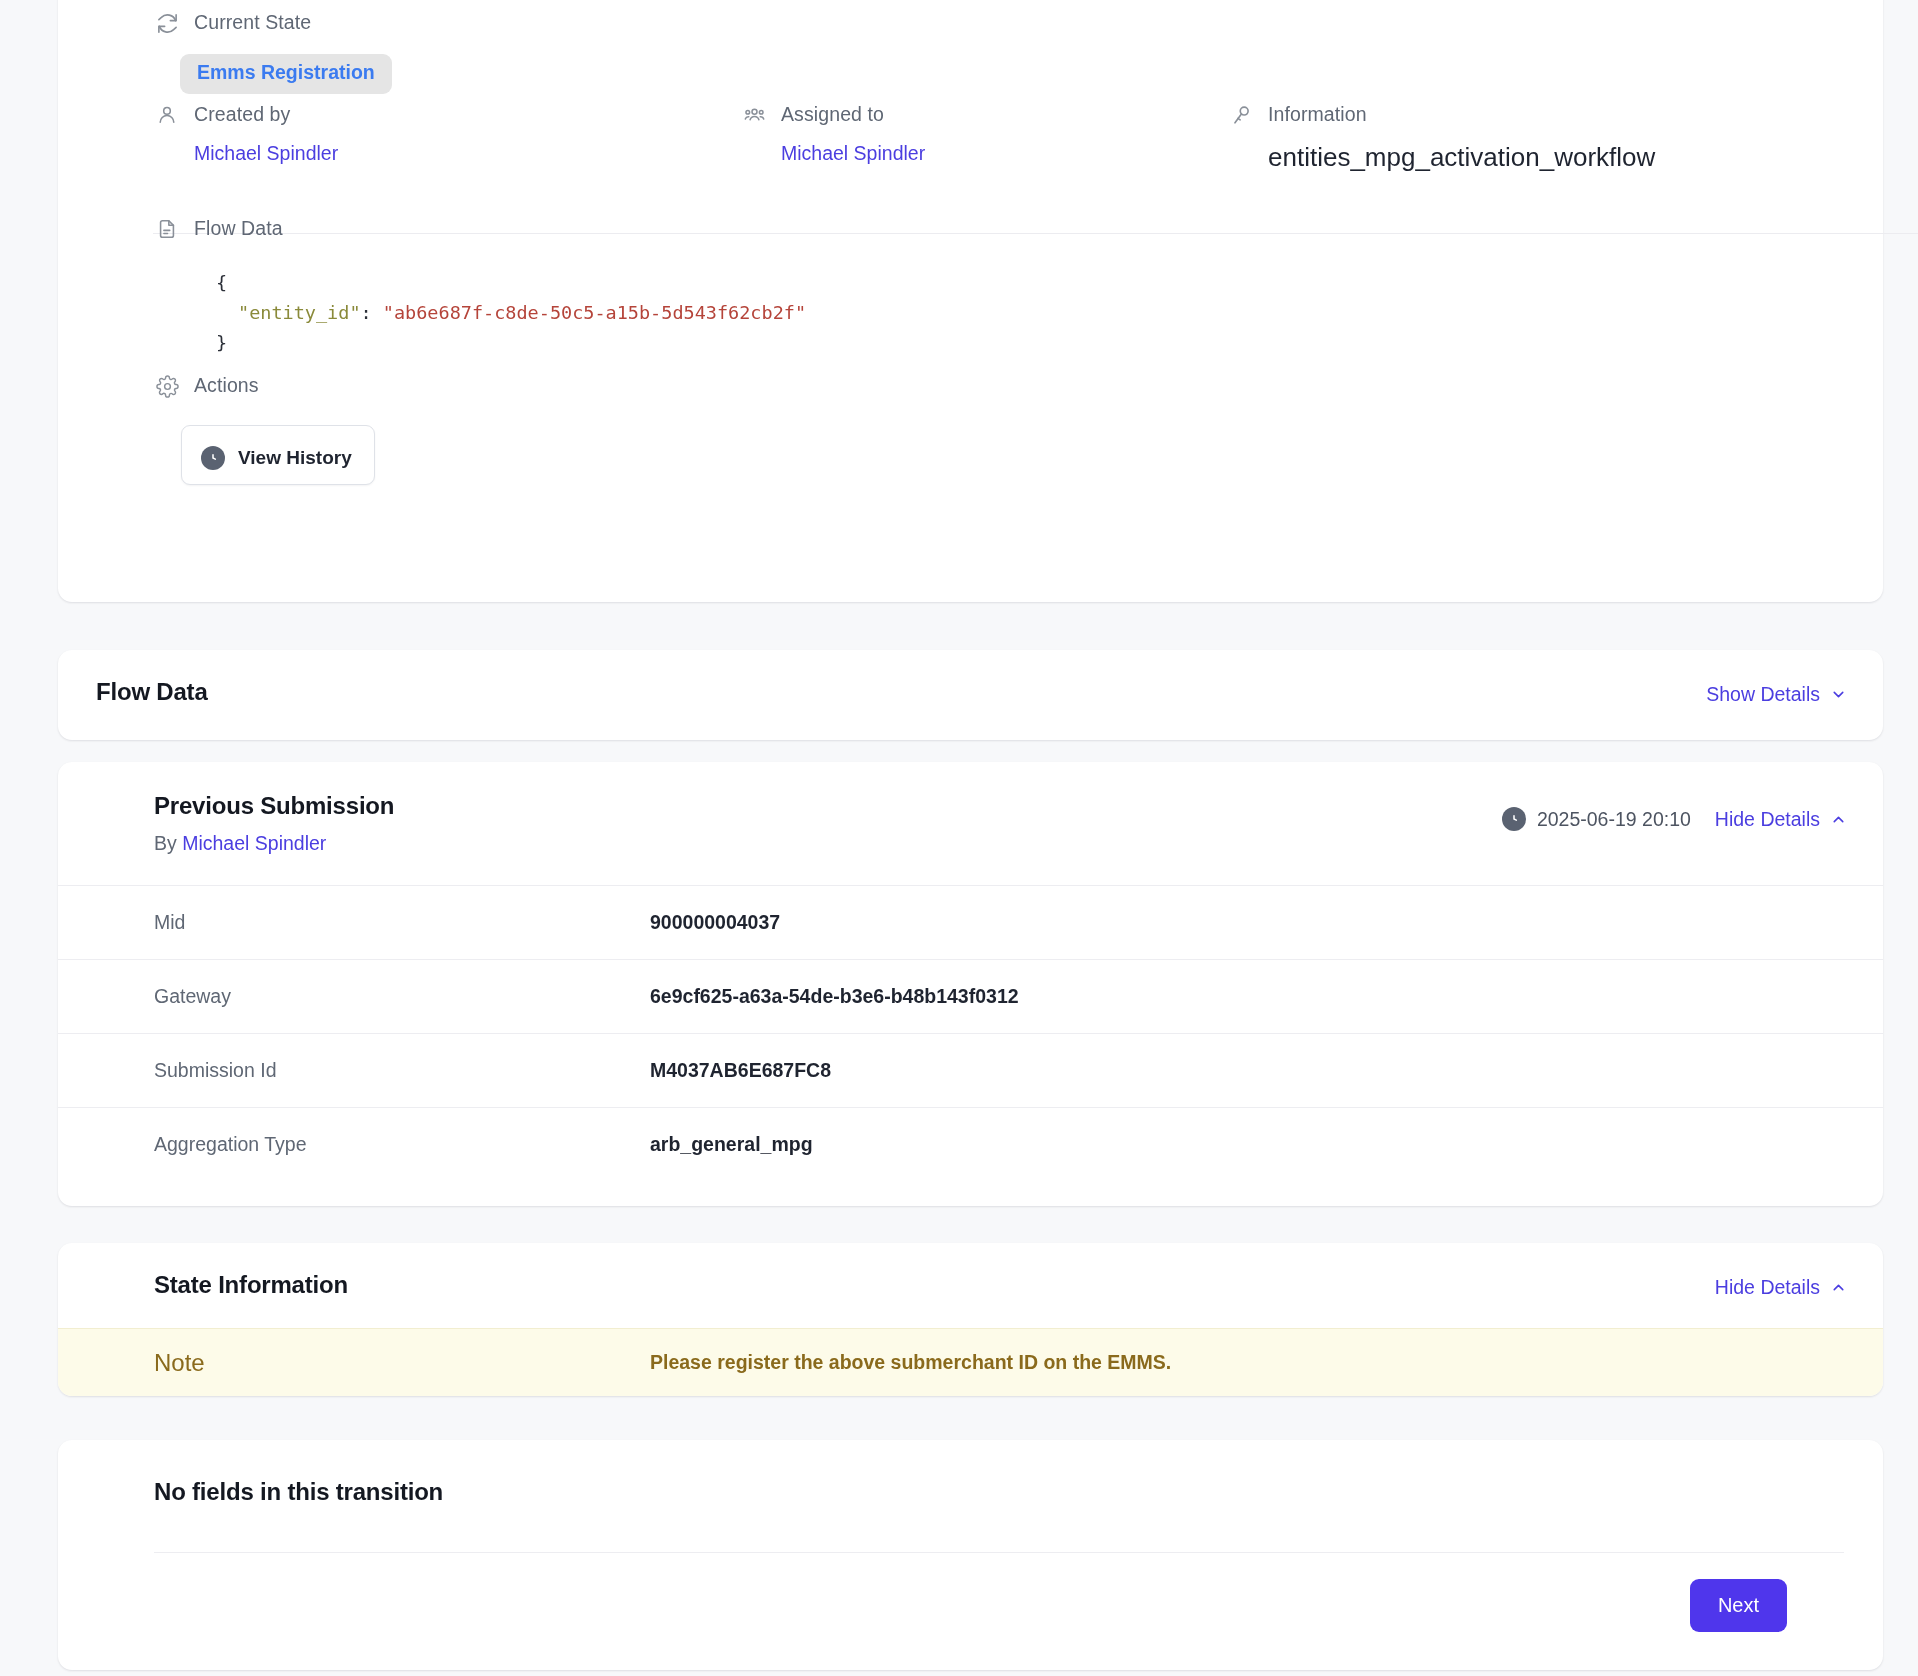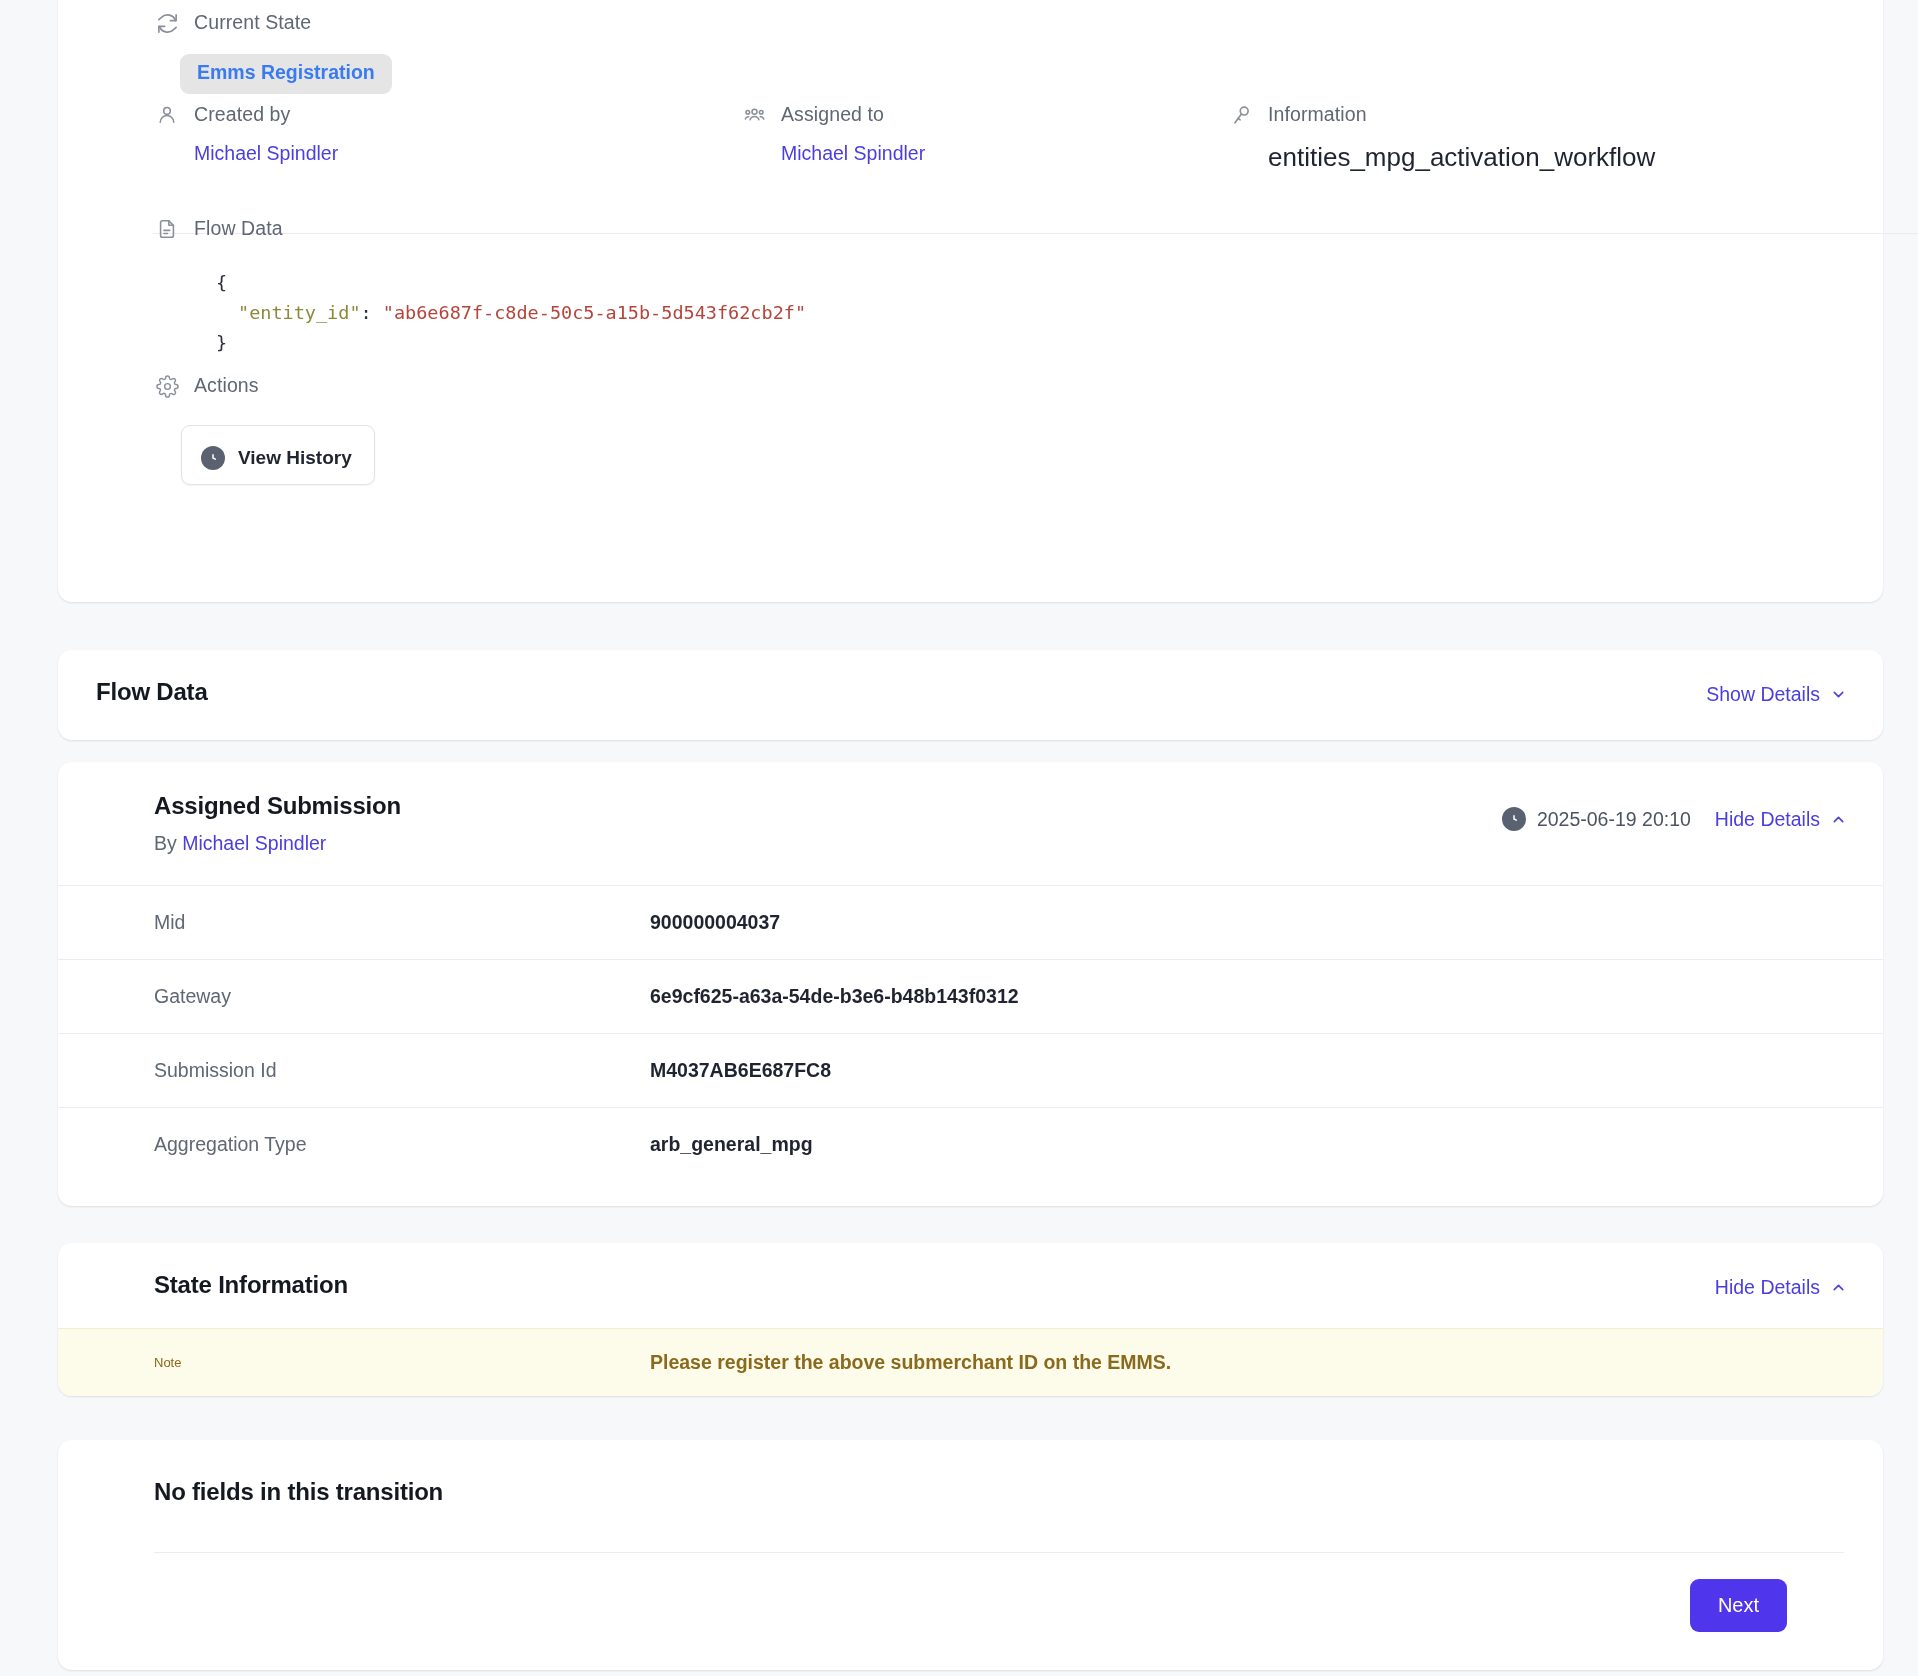--- a/index.html
+++ b/index.html
@@ -196,21 +196,21 @@
   #note-row {
     display: flex;
     align-items: center;
     background: #fdfbe9;
     border-top: 1px solid #f2eed0;
     height: 68px;
   }
   #note-key {
     width: 592px;
     padding-left: 96px;
-    font-size: 13px;
+    font-size: 24px;
     color: #8a6a1c;
   }
   #note-val {
     font-size: 19.5px;
     color: #8a6a1c;
     font-weight: 600;
   }
 
   
   #transition-card { top: 1440px; height: 230px; }
@@ -349,21 +349,21 @@
       <span>
         <svg class="chev" width="17" height="17" viewBox="0 0 24 24" fill="none" stroke="currentColor" stroke-width="2.2" stroke-linecap="round" stroke-linejoin="round">
             <polyline points="6 9 12 15 18 9"></polyline>
           </svg>
       </span>
     </div>
   </div>
 
   <div class="card" id="prev-card">
     <div id="prev-header">
-      <div id="prev-title" class="card-title">Assigned Submission</div>
+      <div id="prev-title" class="card-title">Previous Submission</div>
       <div id="prev-by"><span>By </span><a>Michael Spindler</a></div>
       <div id="prev-meta">
         <span id="prev-time">
           <span class="clock-badge">
             <svg width="14" height="14" viewBox="0 0 24 24" fill="none" stroke="#ffffff" stroke-width="2.6" stroke-linecap="round" stroke-linejoin="round">
               <polyline points="12 6.5 12 12 16 14"></polyline>
             </svg>
           </span>
           <span>2025-06-19 20:10</span>
         </span>

